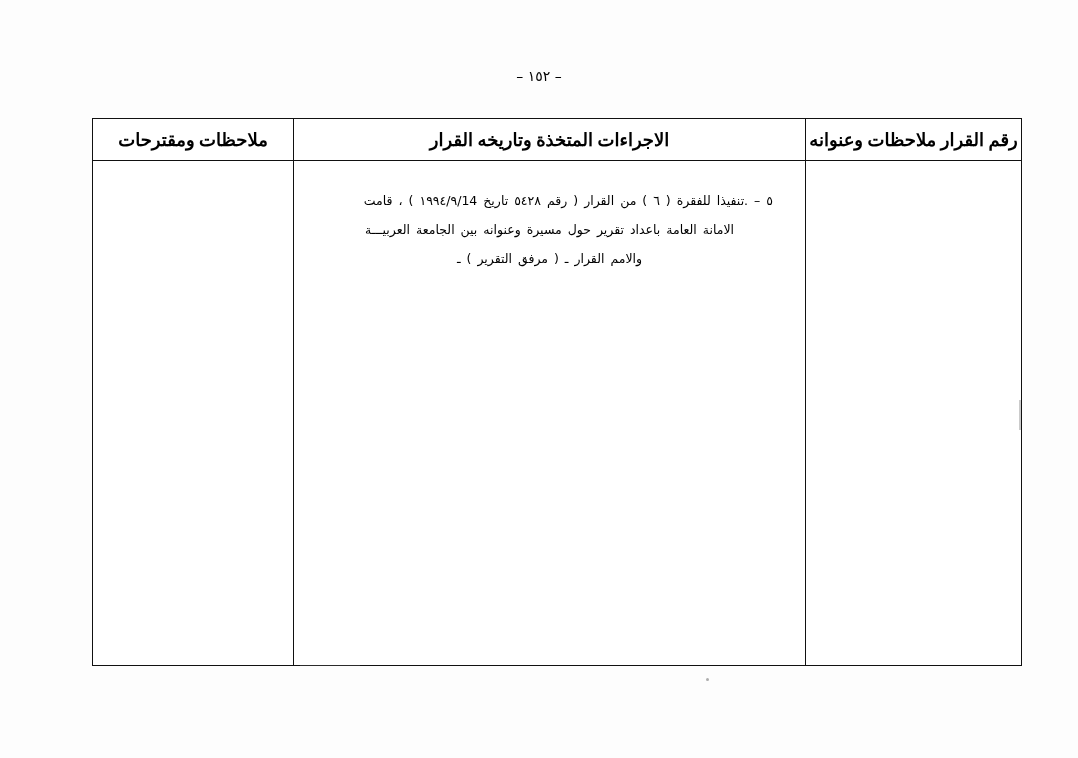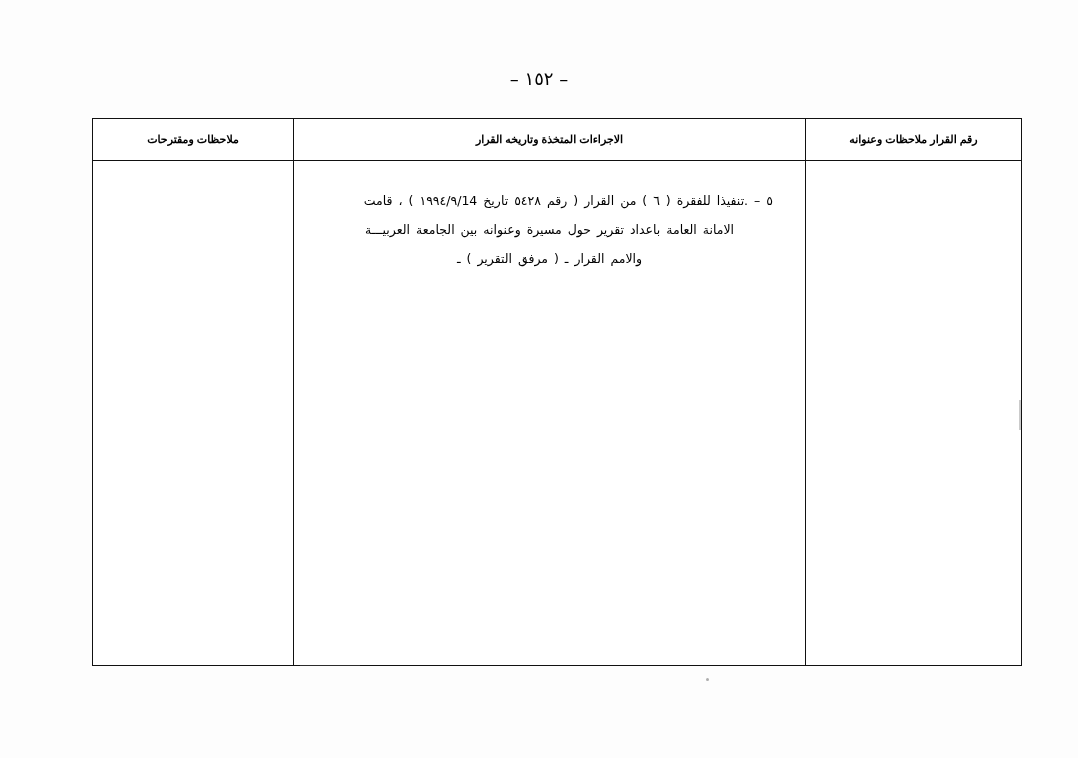--- a/index.html
+++ b/index.html
@@ -22,21 +22,21 @@
     background: #fdfdfd;
   }
 
   
   .page-number {
     position: absolute;
     top: 68px;
     left: 0;
     right: 0;
     text-align: center;
-    font-size: 18px;
+    font-size: 14px;
     letter-spacing: 1px;
     direction: rtl;
     font-family: "DejaVu Sans", sans-serif;
   }
 
   
   .doc-table {
     position: absolute;
     top: 118px;
     left: 92px;
@@ -65,23 +65,23 @@
   
   .col-decision   { width: 215px; box-sizing: border-box; }
   .col-actions    { flex: 1 1 auto; box-sizing: border-box;
                     border-right: 1.6px solid #111; border-left: 1.6px solid #111; }
   .col-notes      { width: 200px; box-sizing: border-box; }
 
   .head-cell {
     display: flex;
     align-items: center;
     justify-content: center;
-    font-size: 11px;
+    font-size: 18px;
     font-weight: bold;
-    font-family: Liberation Sans, sans-serif;
+    font-family: Liberation Serif, serif;
     height: 100%;
   }
 
   .body-cell {
     padding: 26px 14px 0 14px;
     height: 100%;
     box-sizing: border-box;
   }
 
   .para {

